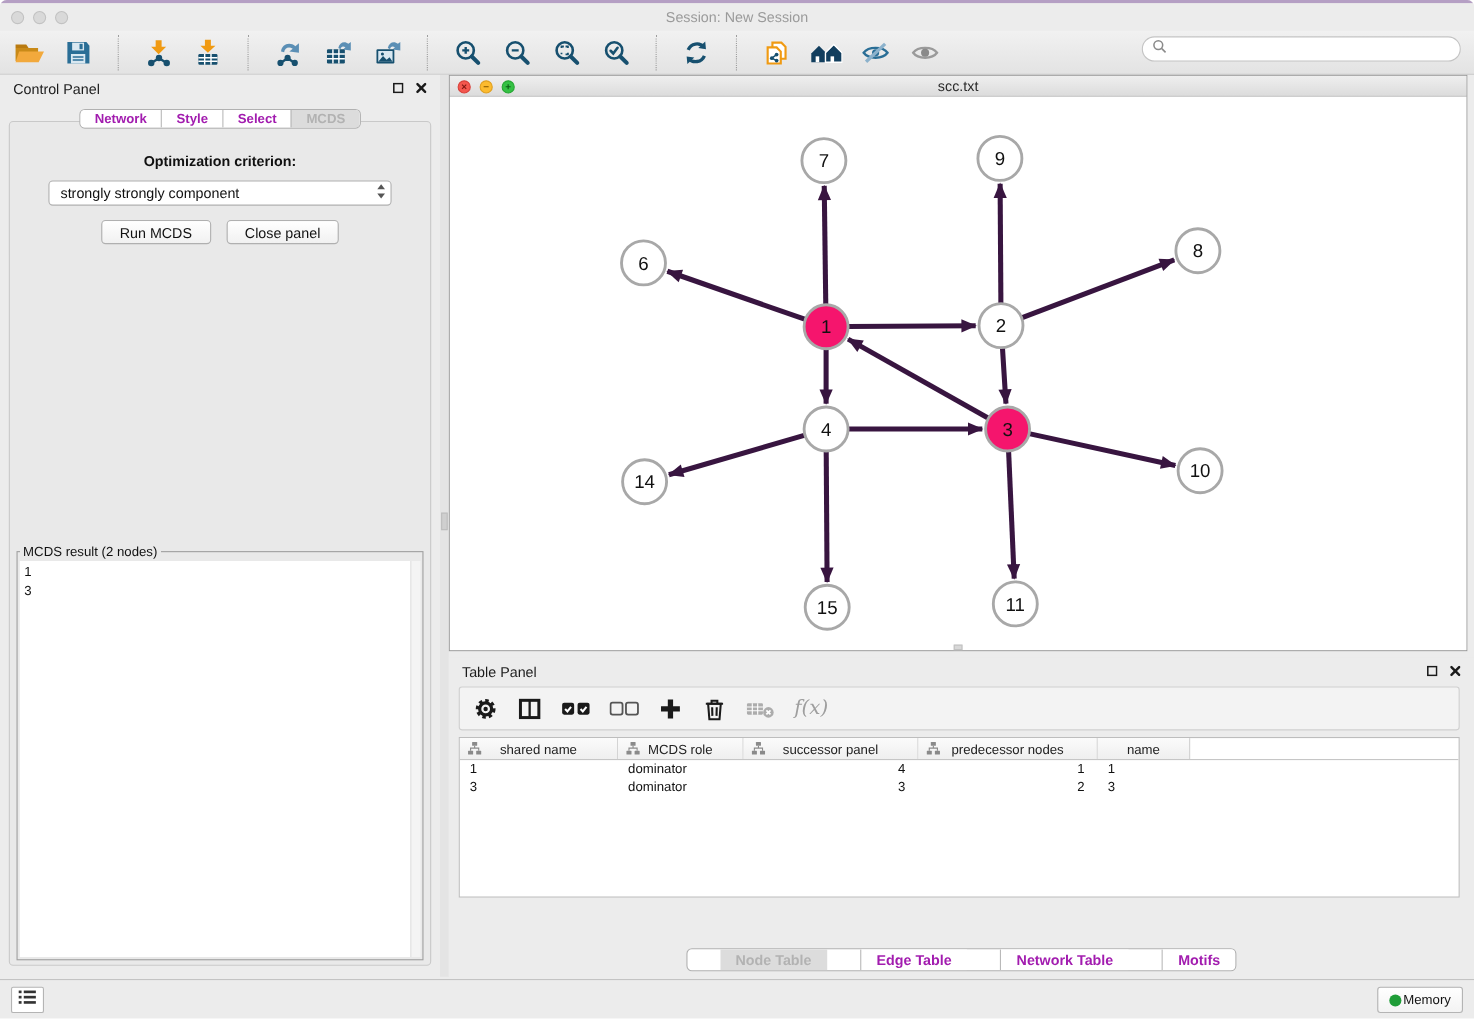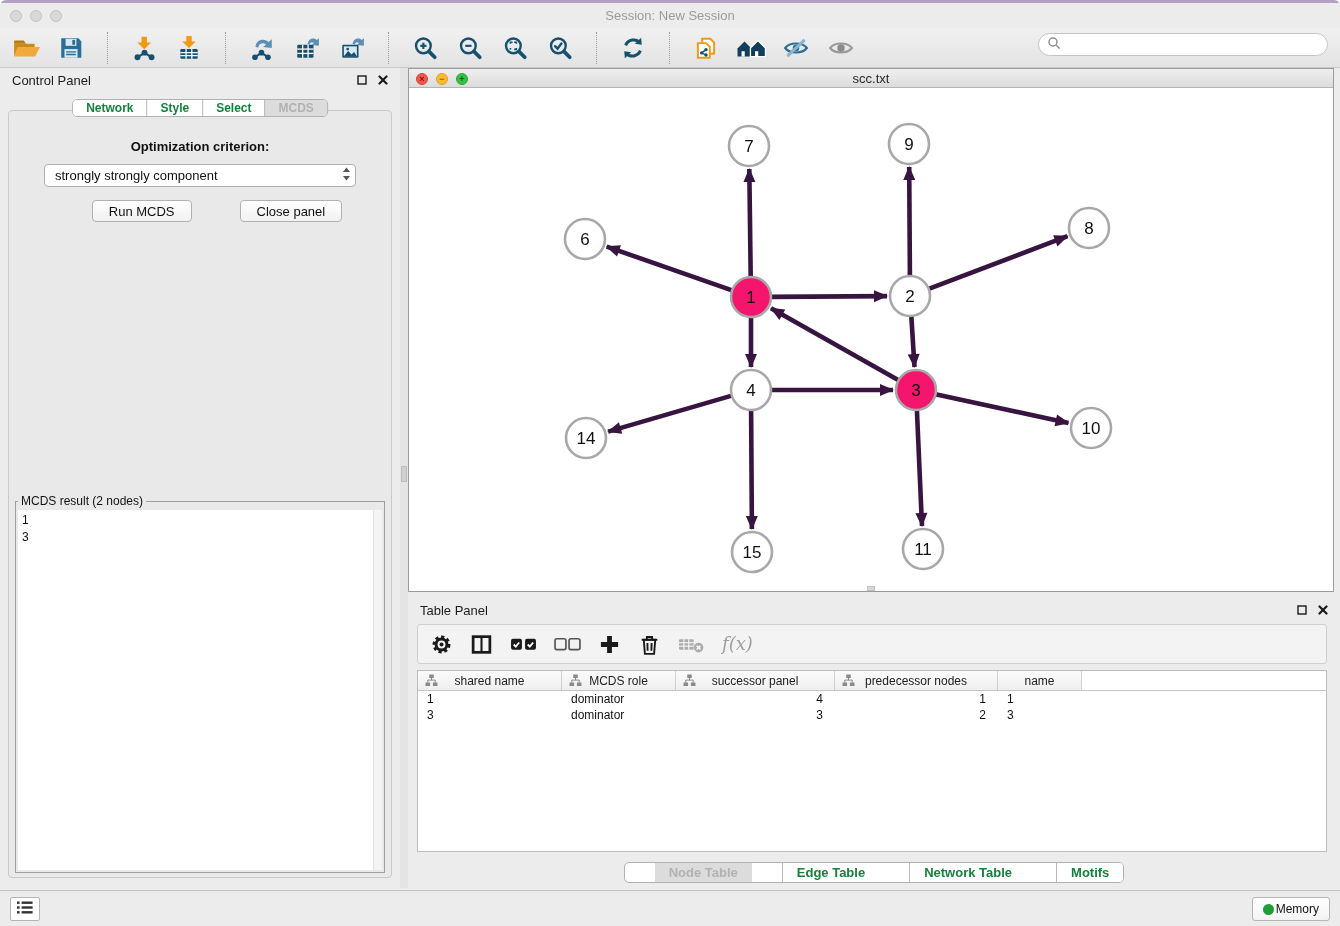--- a/index.html
+++ b/index.html
@@ -23,34 +23,34 @@
     border:1px solid #c4c4c4; border-radius:12px; display:flex; align-items:center; padding-left:8px; gap:5px; }
   .searchbox input { border:none; outline:none; flex:1; font-size:12px; background:transparent; height:100%; }
 
   
   .control-panel { position:absolute; left:0; top:68px; width:400px; height:820px; background:#ececec; }
   .cp-header { display:flex; align-items:center; height:24px; padding:0 12px; }
   .panel-title { font-size:13px; color:#1c1c1c; }
   .spacer { flex:1; }
   .wicon { margin-left:11px; display:flex; align-items:center; cursor:default; }
   .seg { display:inline-flex; border:1px solid #b1b1b1; border-radius:5px; overflow:hidden; background:#fff; }
-  .segitem { padding:1px 13px; font-size:12px; font-weight:bold; color:#15803d; background:#fff;
+  .segitem { padding:1px 13px; font-size:12px; font-weight:bold; color:#a21caf; background:#fff;
     border-left:1px solid #b9b9b9; white-space:nowrap; cursor:default; }
   .segitem:first-child { border-left:none; }
   .segitem.selected { background:#dcdcdc; color:#b2b2b2; }
   .cp-tabs { position:absolute; left:50%; top:31px; transform:translateX(-50%); z-index:2; }
   .cp-body { position:absolute; left:8px; right:8px; top:42px; bottom:10px; background:#e9e9e9;
     border:1px solid #c9c9c9; border-radius:4px; }
   .opt-label { margin-top:28px; text-align:center; font-size:13px; font-weight:bold; color:#111; }
   .dropdown { margin:10px auto 0; width:312px; height:23px; background:#fff; border:1px solid #b0b0b0;
     border-radius:4px; display:flex; align-items:center; padding:0 4px 0 10px; font-size:13px; color:#111; }
   .dropdown .dd-text { flex:1; white-space:nowrap; overflow:hidden; }
   .btn-row { margin-top:13px; display:flex; justify-content:center; gap:14px; }
   .pushbtn { height:22px; padding:0 16px; font-size:13px; color:#111; background:linear-gradient(#ffffff,#f1f1f1);
-    border:1px solid #b0b0b0; border-radius:4px; display:flex; align-items:center; cursor:default;margin-left:34px; }
+    border:1px solid #b0b0b0; border-radius:4px; display:flex; align-items:center; cursor:default; }
   .result-fieldset { position:absolute; left:6px; right:6px; top:383px; bottom:4px;
     border:1px solid #9f9f9f; background:transparent; font-size:12px; color:#111; }
   .result-fieldset legend { font-size:12px; padding:0 3px; margin-left:2px;margin-top:32px; }
   .result-inner { position:absolute; left:2px; right:2px; top:2px; bottom:2px; background:#fff; }
   .result-text { position:absolute; left:0; top:0; right:10px; bottom:0; padding:2px 4px;
     font-size:12px; line-height:17px; white-space:pre; color:#111; }
   .result-scroll { position:absolute; right:0; top:0; bottom:0; width:9px; background:#f4f4f4; border-left:1px solid #e0e0e0; }
 
   
   .v-splitter { position:absolute; left:400px; top:68px; width:8px; height:820px; background:#e4e4e4; }
@@ -68,21 +68,21 @@
   .nt-yellow { background:#fcbb2f; border:1px solid #dfa022; color:#8a5d00; }
   .nt-green { background:#35c144; border:1px solid #28a735; color:#0b5e14; }
   .net-title { position:absolute; left:0; right:0; top:2px; text-align:center; font-size:13px; color:#2a2a2a; }
   .net-canvas { position:relative; width:100%; height:503px; background:#fff; }
 
   
   .table-panel { position:absolute; left:408px; top:598px; width:932px; height:290px; background:#ececec; }
   .tp-toolbar { position:absolute; left:9px; top:26px; width:910px; height:40px; background:#f3f3f3;
     border:1px solid #cfcfcf; border-radius:3px; display:flex; align-items:center; padding-left:12px; gap:17px; }
   .tico { display:flex; align-items:center; justify-content:center; min-width:22px; height:24px; cursor:default; }
-  .tp-table { position:absolute; left:9px; top:72px; width:910px; height:182px; background:#fff;
+  .tp-table { position:absolute; left:9px; top:72px; width:910px; height:146px; background:#fff;
     border:1px solid #bdbdbd; overflow:hidden; }
   .thead { display:flex; height:20px; border-bottom:1px solid #c6c6c6; }
   .th { position:relative; height:100%; background:linear-gradient(#fbfbfb,#efefef);
     border-right:1px solid #d0d0d0; font-size:12px; color:#222; }
   .th .th-label { position:absolute; left:0; right:0; top:3px; text-align:center; white-space:nowrap; overflow:hidden; }
   .th .th-icon { position:absolute; left:7px; top:3px; }
   .trow { display:flex; height:16px; font-size:12px; color:#111; }
   .td { height:100%; white-space:nowrap; overflow:hidden; padding-top:1px; }
   .tp-tabs { position:absolute; left:0; right:0; top:264px; text-align:center; }
   .tp-tabs .segitem { font-size:13px; padding:2px 14px;margin-left:30px; }

